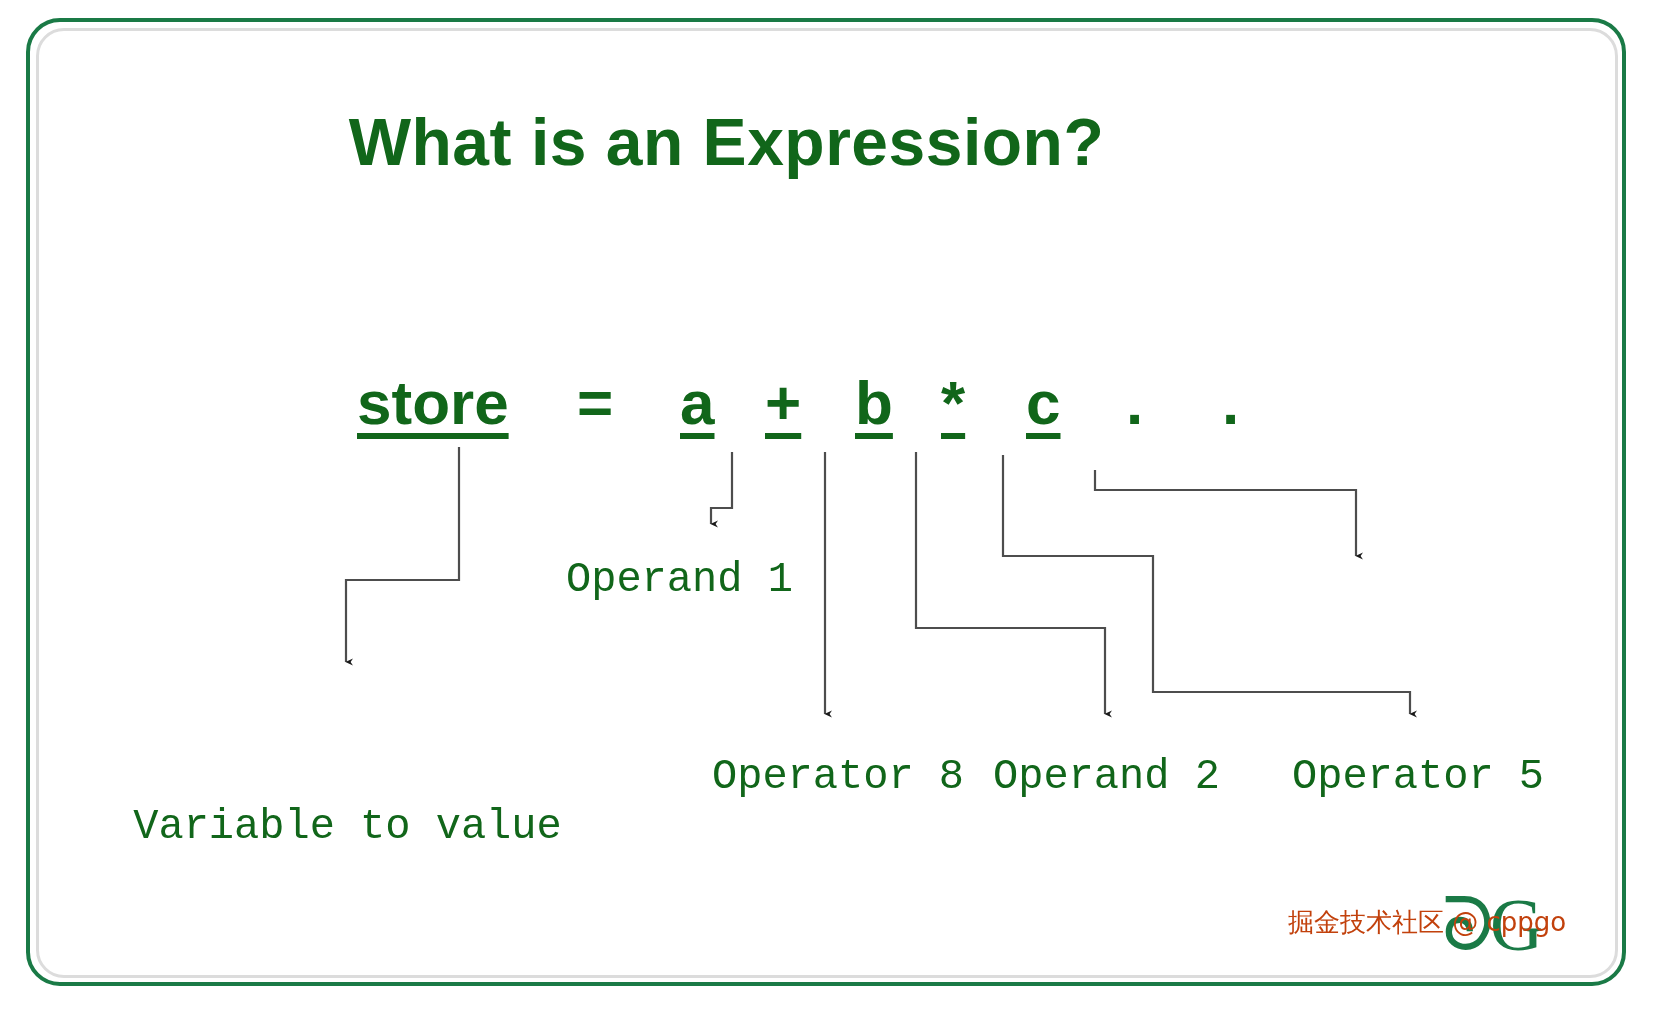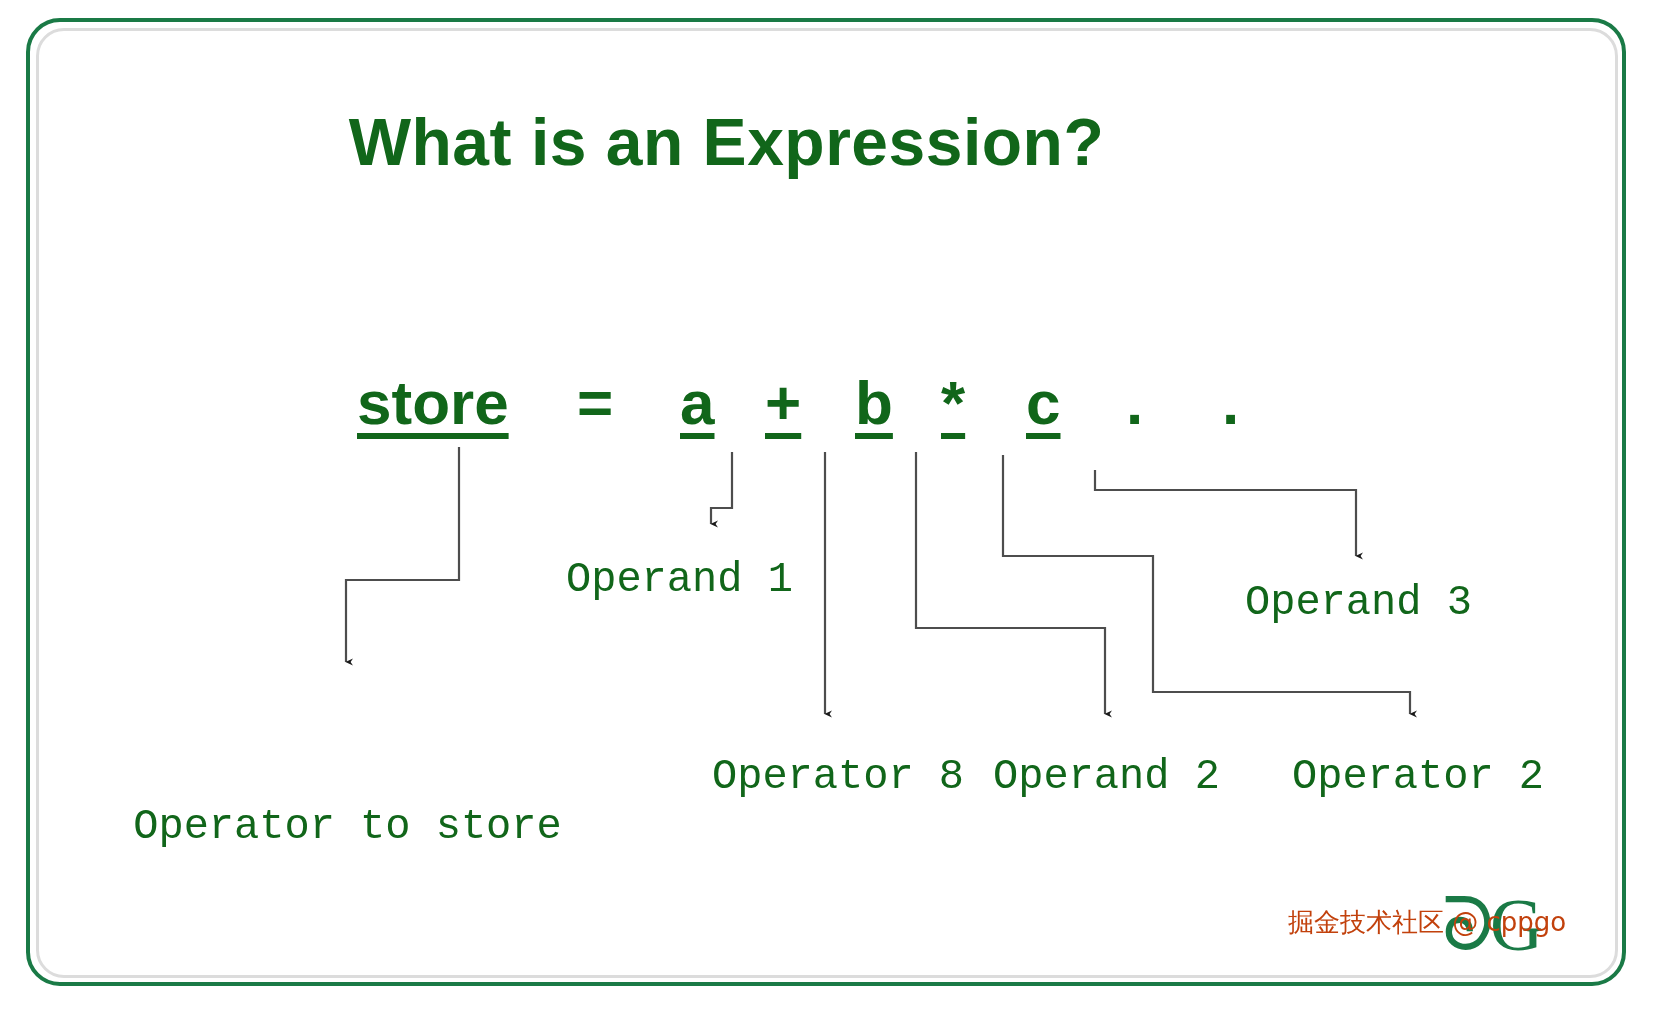--- a/index.html
+++ b/index.html
@@ -87,29 +87,28 @@
 
       <path d="M916,452 L916,628 L1105,628 L1105,714" marker-end="url(#ah)"></path>
 
       <path d="M1003,455 L1003,556 L1153,556 L1153,692 L1410,692 L1410,714" marker-end="url(#ah)"></path>
 
       <path d="M1095,470 L1095,490 L1356,490 L1356,556" marker-end="url(#ah)"></path>
     </g>
   </svg>
 
   <div class="lbl center" style="left:120px;top:700px;width:455px;">
-    <div>Operator to store</div>
+    <div>Variable to value</div>
   </div>
 
   <div class="lbl" style="left:566px;top:555px;">Operand 1</div>
 
   <div class="lbl" style="left:712px;top:752px;">Operator 8</div>
 
   <div class="lbl" style="left:993px;top:752px;">Operand 2</div>
 
-  <div class="lbl" style="left:1292px;top:752px;">Operator 2</div>
+  <div class="lbl" style="left:1292px;top:752px;">Operator 5</div>
 
-  <div class="lbl" style="left:1245px;top:578px;">Operand 3</div>
 
   <div id="logo">ᘐG</div>
   <div id="watermark">掘金技术社区 @ cppgo</div>
 
 </div>
 
 </body></html>

